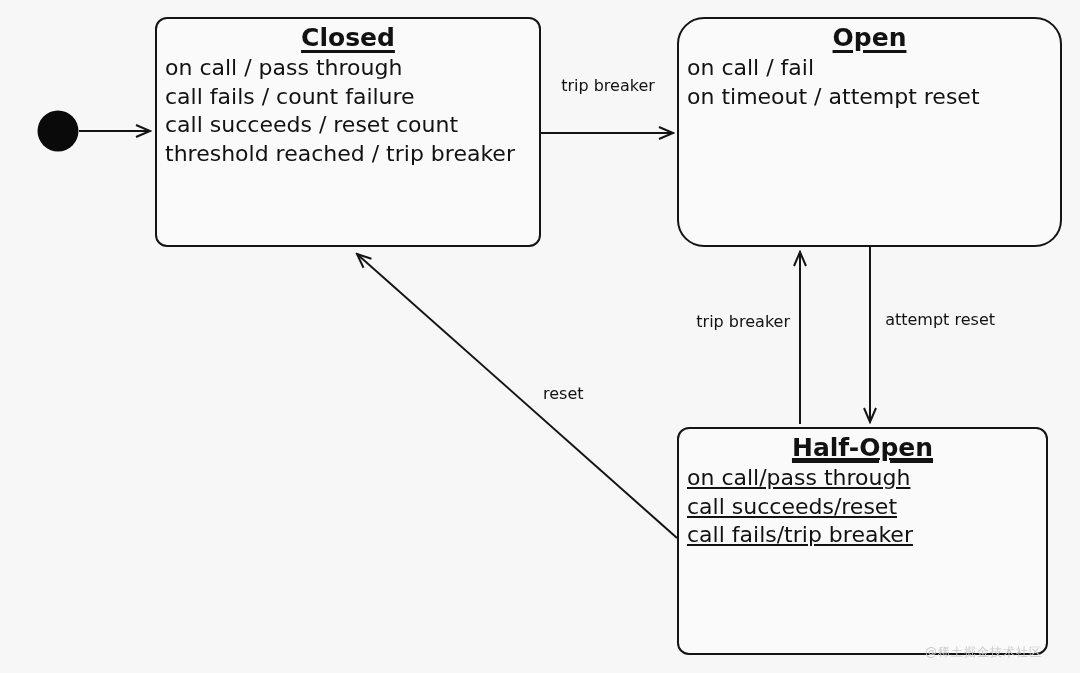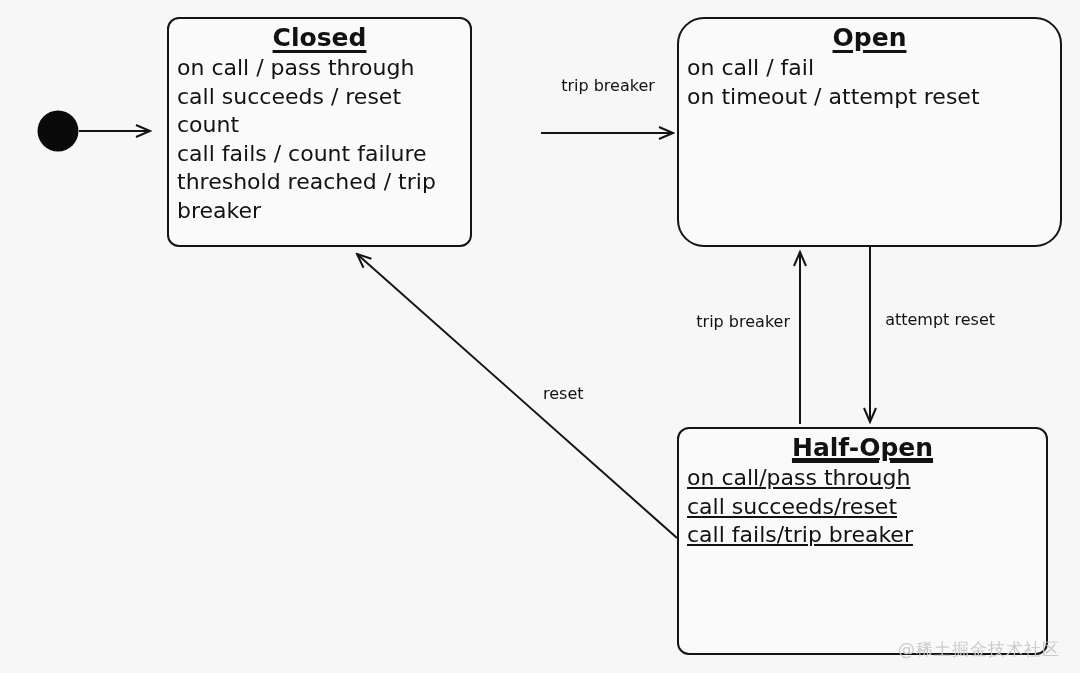--- a/index.html
+++ b/index.html
@@ -23,21 +23,21 @@
     height: 673px;
   }
   .state-box {
     position: absolute;
     box-sizing: border-box;
     background: #fafafa;
     border: 2.5px solid #141414;
     border-radius: 12px;
     color: #121212;
   }
-  .state-box.closed   { left: 155px; top: 17px;  width: 305px; height: 230px; margin-left: 12px; }
+  .state-box.closed   { left: 155px; top: 17px;  width: 386px; height: 230px; }
   .state-box.open     { left: 677px; top: 17px;  width: 385px; height: 230px; border-radius: 27px; }
   .state-box.halfopen { left: 677px; top: 427px; width: 371px; height: 228px; text-decoration: underline; }
   .state-title {
     font-size: 25px;
     line-height: 30px;
     font-weight: bold;
     text-align: center;
     margin-top: 4px;
     text-decoration: underline;
     text-decoration-thickness: 2.5px;
@@ -54,23 +54,23 @@
     line-height: 28px;
     color: #121212;
     white-space: normal;
   }
   .lbl-trip-top     { left: 540px; top: 72px;  width: 136px; text-align: center; }
   .lbl-trip-mid     { left: 690px; top: 308px; width: 100px; text-align: right; }
   .lbl-attempt      { left: 885px; top: 306px; width: 110px; text-align: right; }
   .lbl-reset        { left: 543px; top: 380px; width: 80px;  text-align: left; }
   .watermark {
     position: absolute;
-    right: 20px;
+    right: 38px;
     bottom: 12px;
-    font-size: 17px;
+    font-size: 12px;
     color: #c9c9c9;
     letter-spacing: 1px;
     z-index: 5;
   }
 </style>
 </head>
 <body>
 
 <div class="stage">
 
@@ -91,22 +91,22 @@
 
     <line x1="870" y1="247" x2="870" y2="422" stroke="#141414" stroke-width="2" marker-end="url(#arrow)"></line>
 
     <line x1="677" y1="538" x2="357" y2="254" stroke="#141414" stroke-width="2" marker-end="url(#arrow)"></line>
   </svg>
 
   <div class="state-box closed">
     <div class="state-title">Closed</div>
     <div class="state-lines">
       <div>on call / pass through</div>
+      <div>call fails / count failure</div>
       <div>call succeeds / reset count</div>
-      <div>call fails / count failure</div>
       <div>threshold reached / trip breaker</div>
     </div>
   </div>
 
   <div class="state-box open">
     <div class="state-title">Open</div>
     <div class="state-lines">
       <div>on call / fail</div>
       <div>on timeout / attempt reset</div>
     </div>

